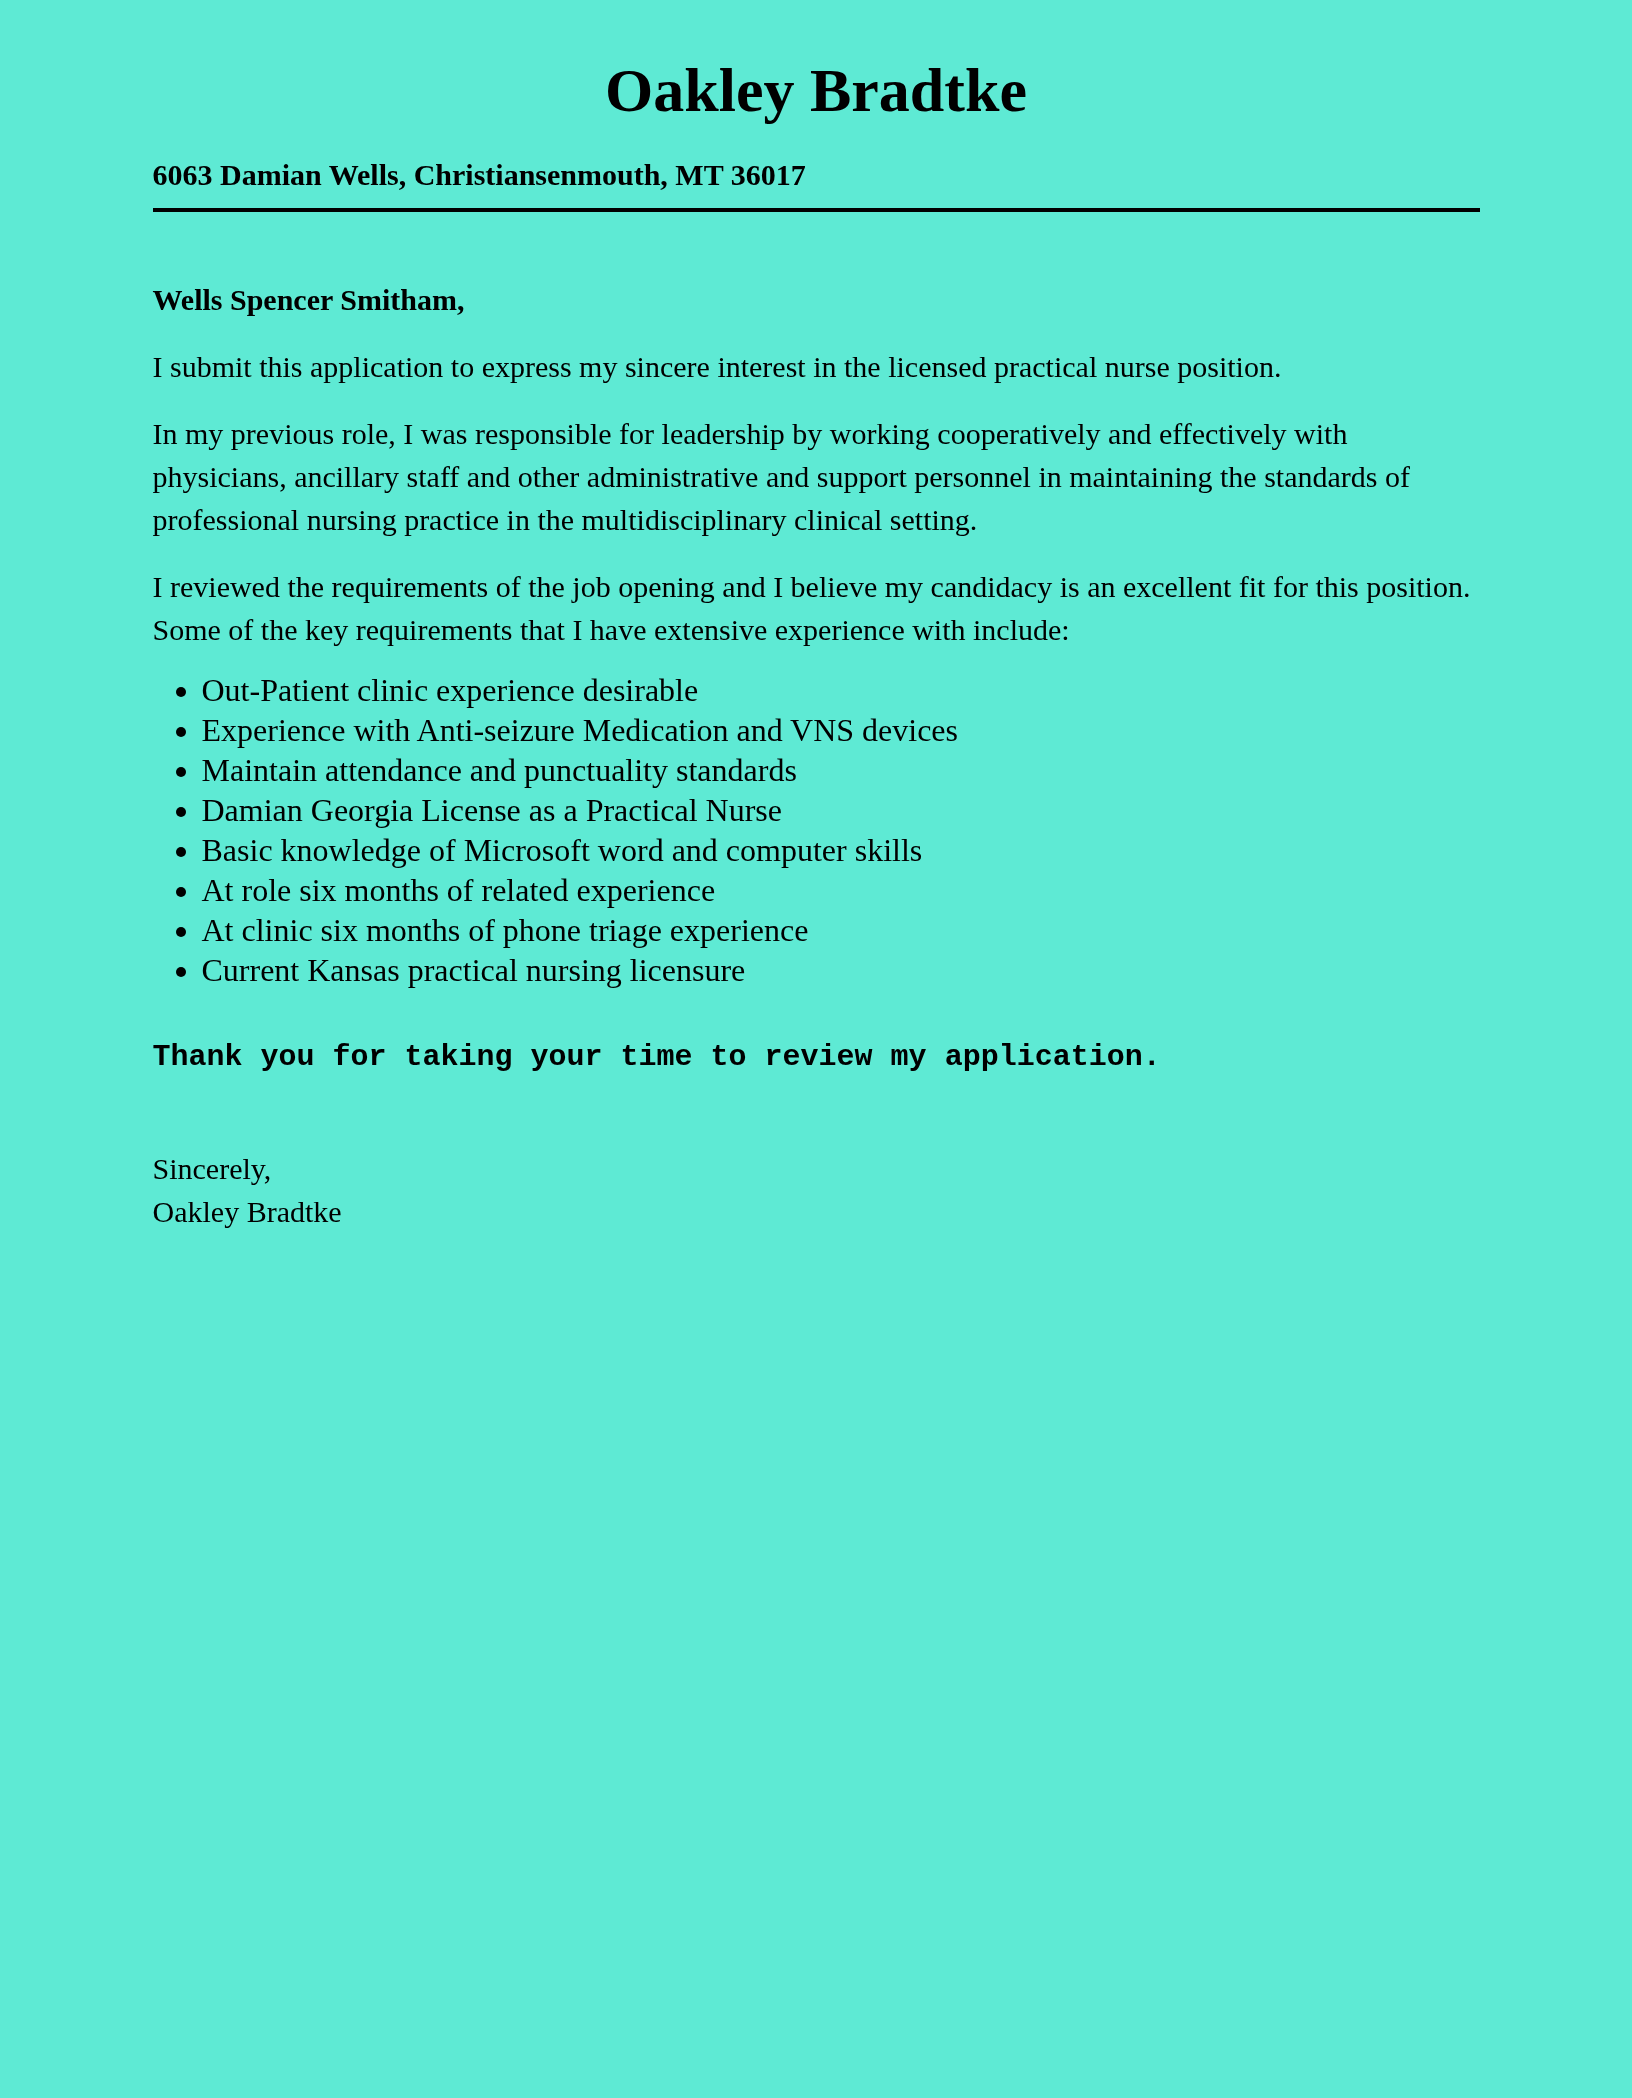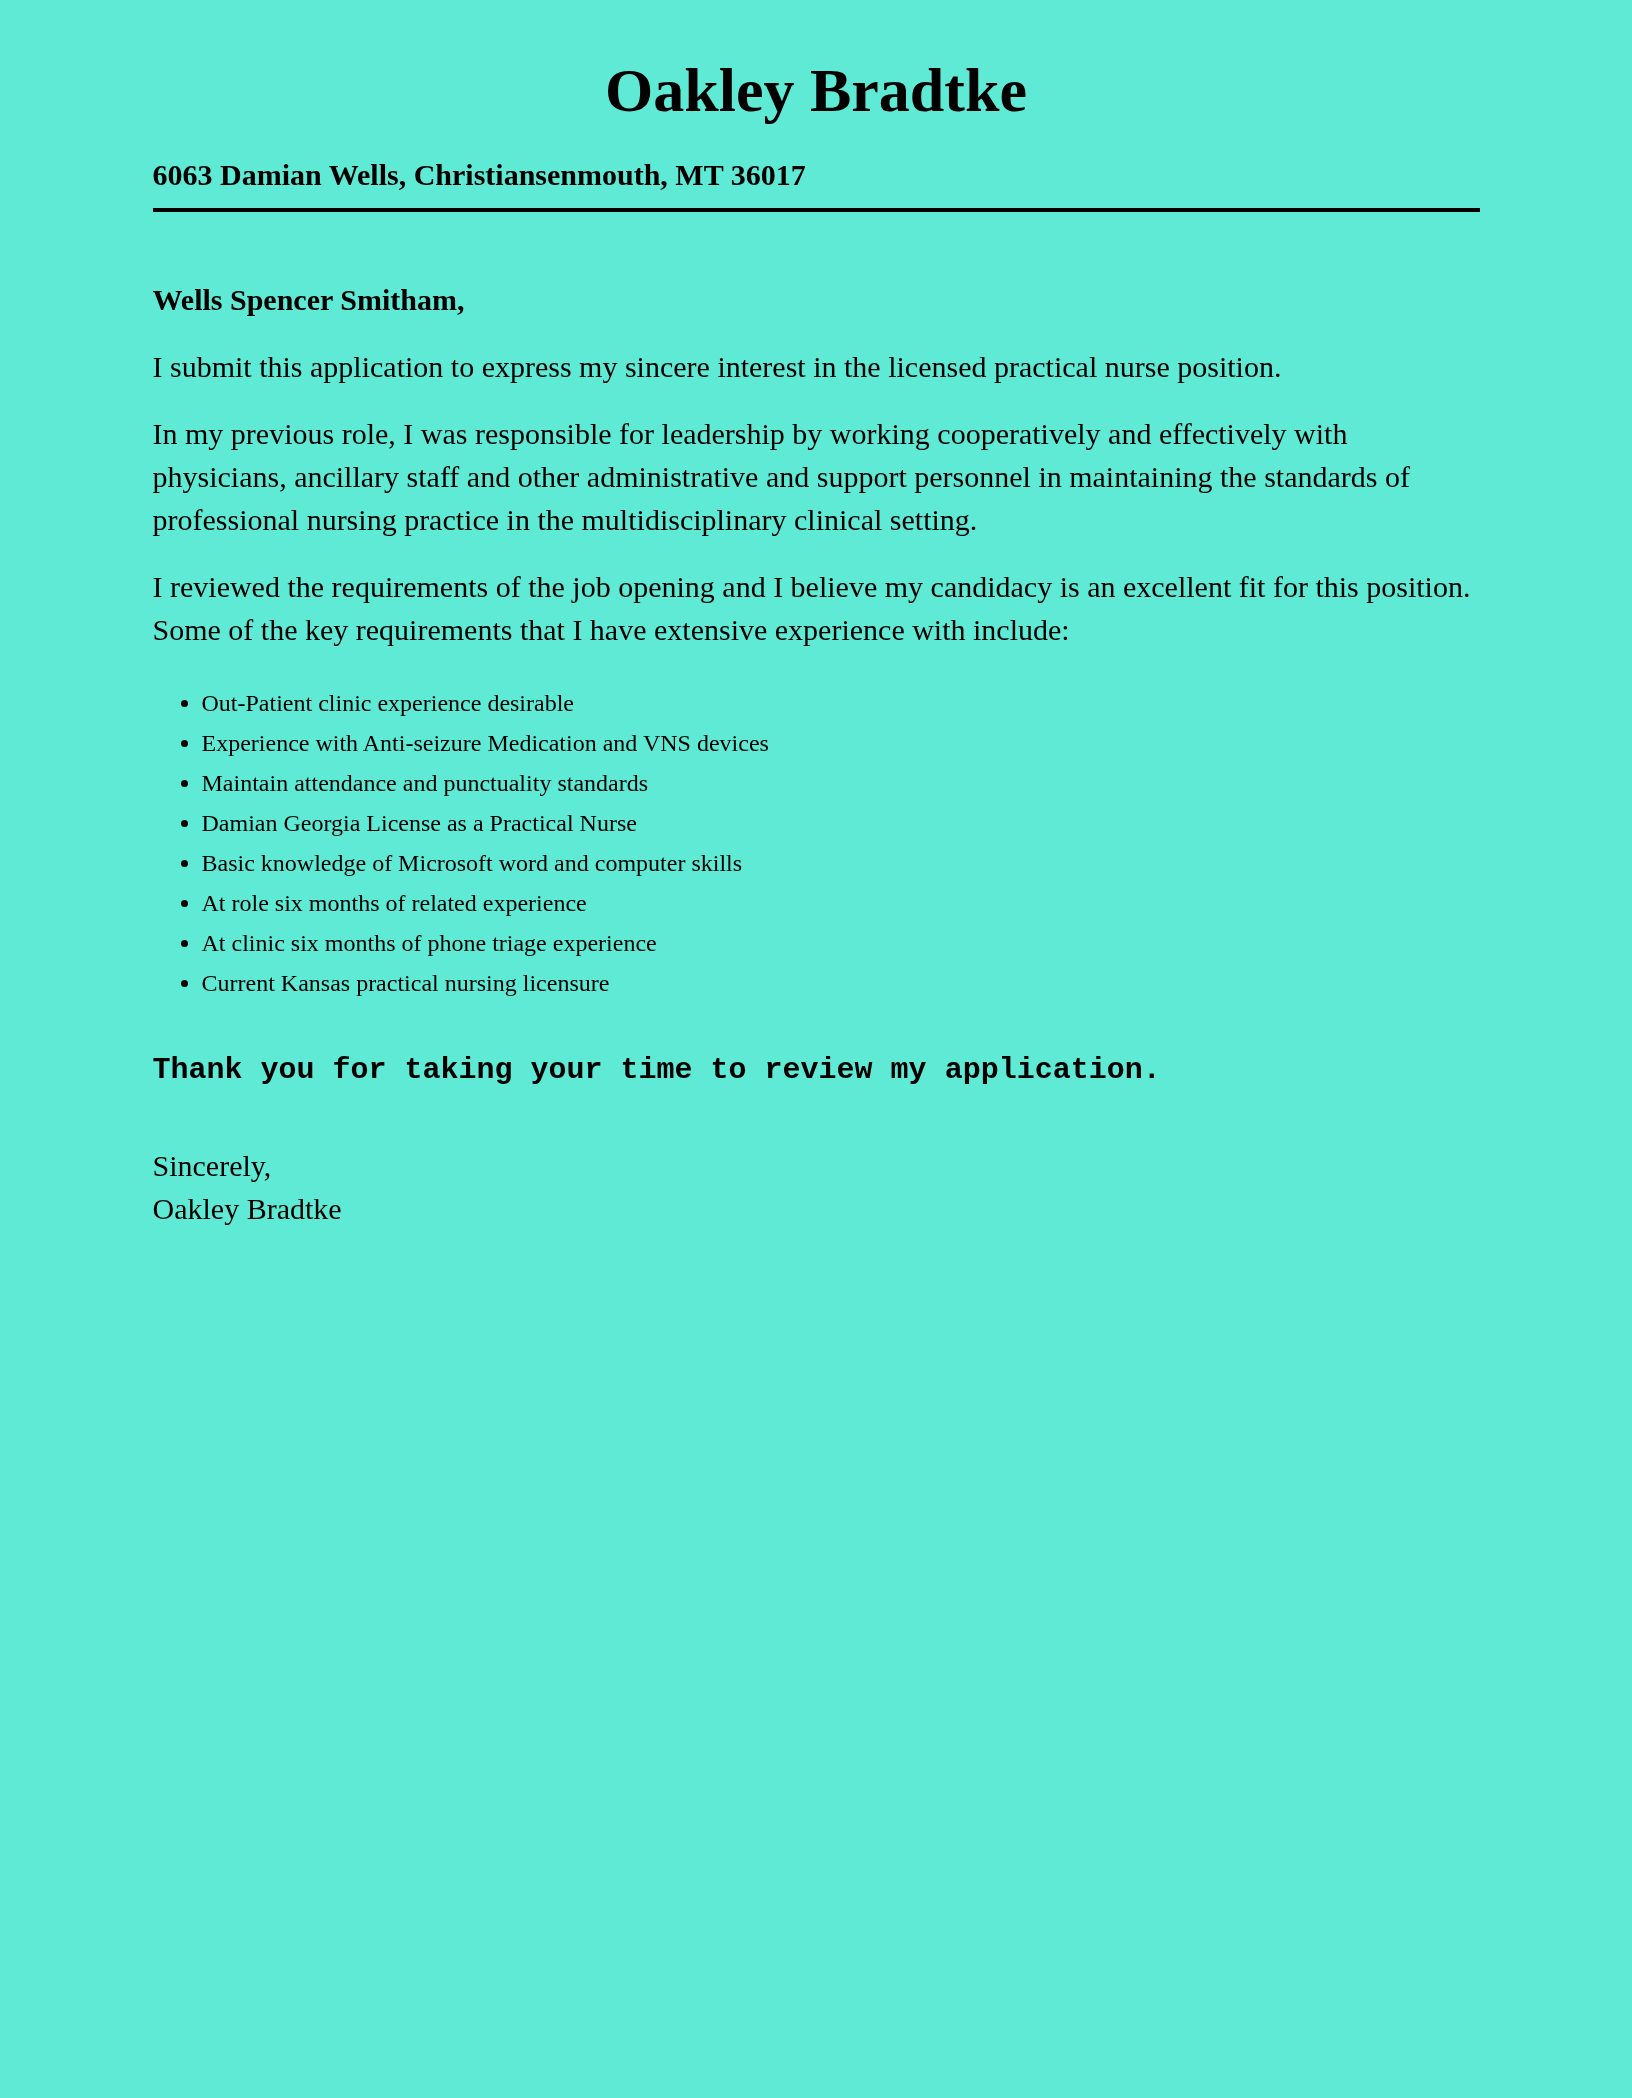--- a/index.html
+++ b/index.html
@@ -46,37 +46,37 @@
     font-size: 30px;
     font-weight: bold;
     line-height: 43px;
   }
   .body-paragraph {
     margin-top: 24px;
     font-size: 30px;
     line-height: 43px;
   }
   .requirements-list {
-    margin-top: 32px;
+    margin-top: 19px;
     padding-left: 49px;
     list-style: disc outside;
-    font-size: 24px;
+    font-size: 32px;
   }
   .requirements-list li {
     line-height: 40px;
   }
   .closing-statement {
     margin-top: 46px;
     font-size: 30px;
     font-weight: bold;
     line-height: 43px;
     font-family: Liberation Mono, monospace;
   }
   .signoff-block {
-    margin-top: 52px;
+    margin-top: 68px;
     font-size: 30px;
     line-height: 43px;
   }
 </style>
 </head>
 <body>
 
 <div class="page">
   <div class="inner">
 

